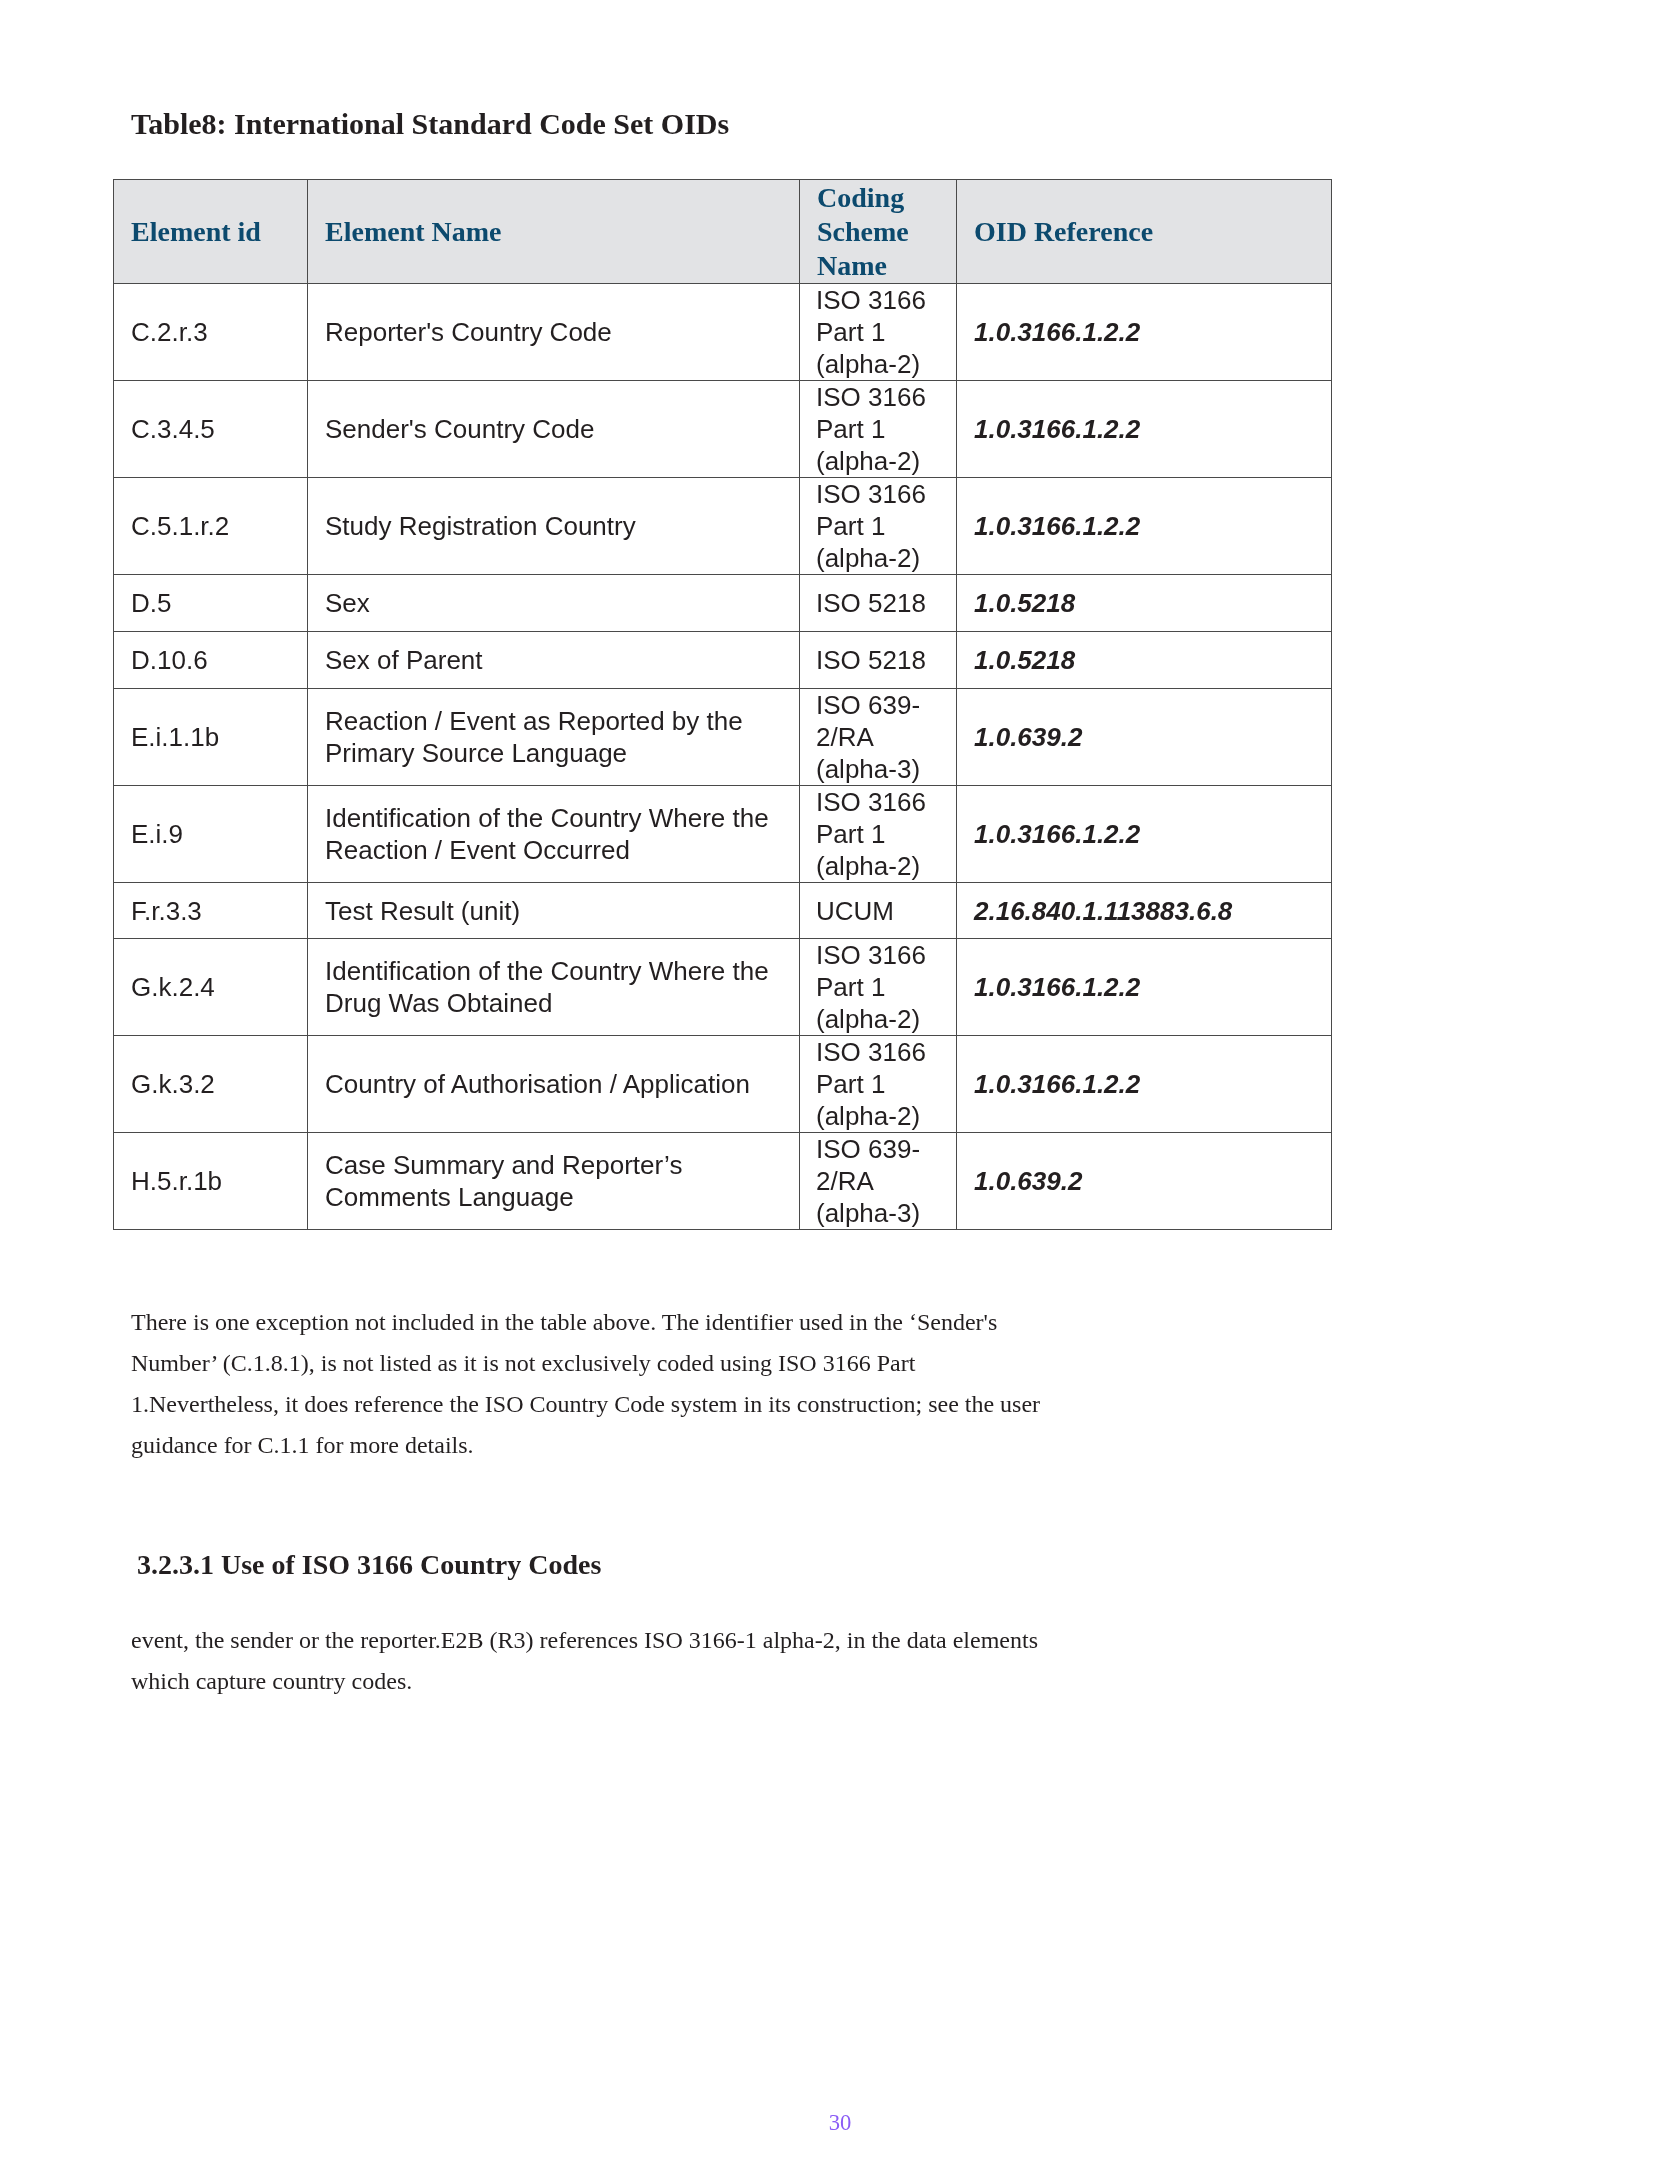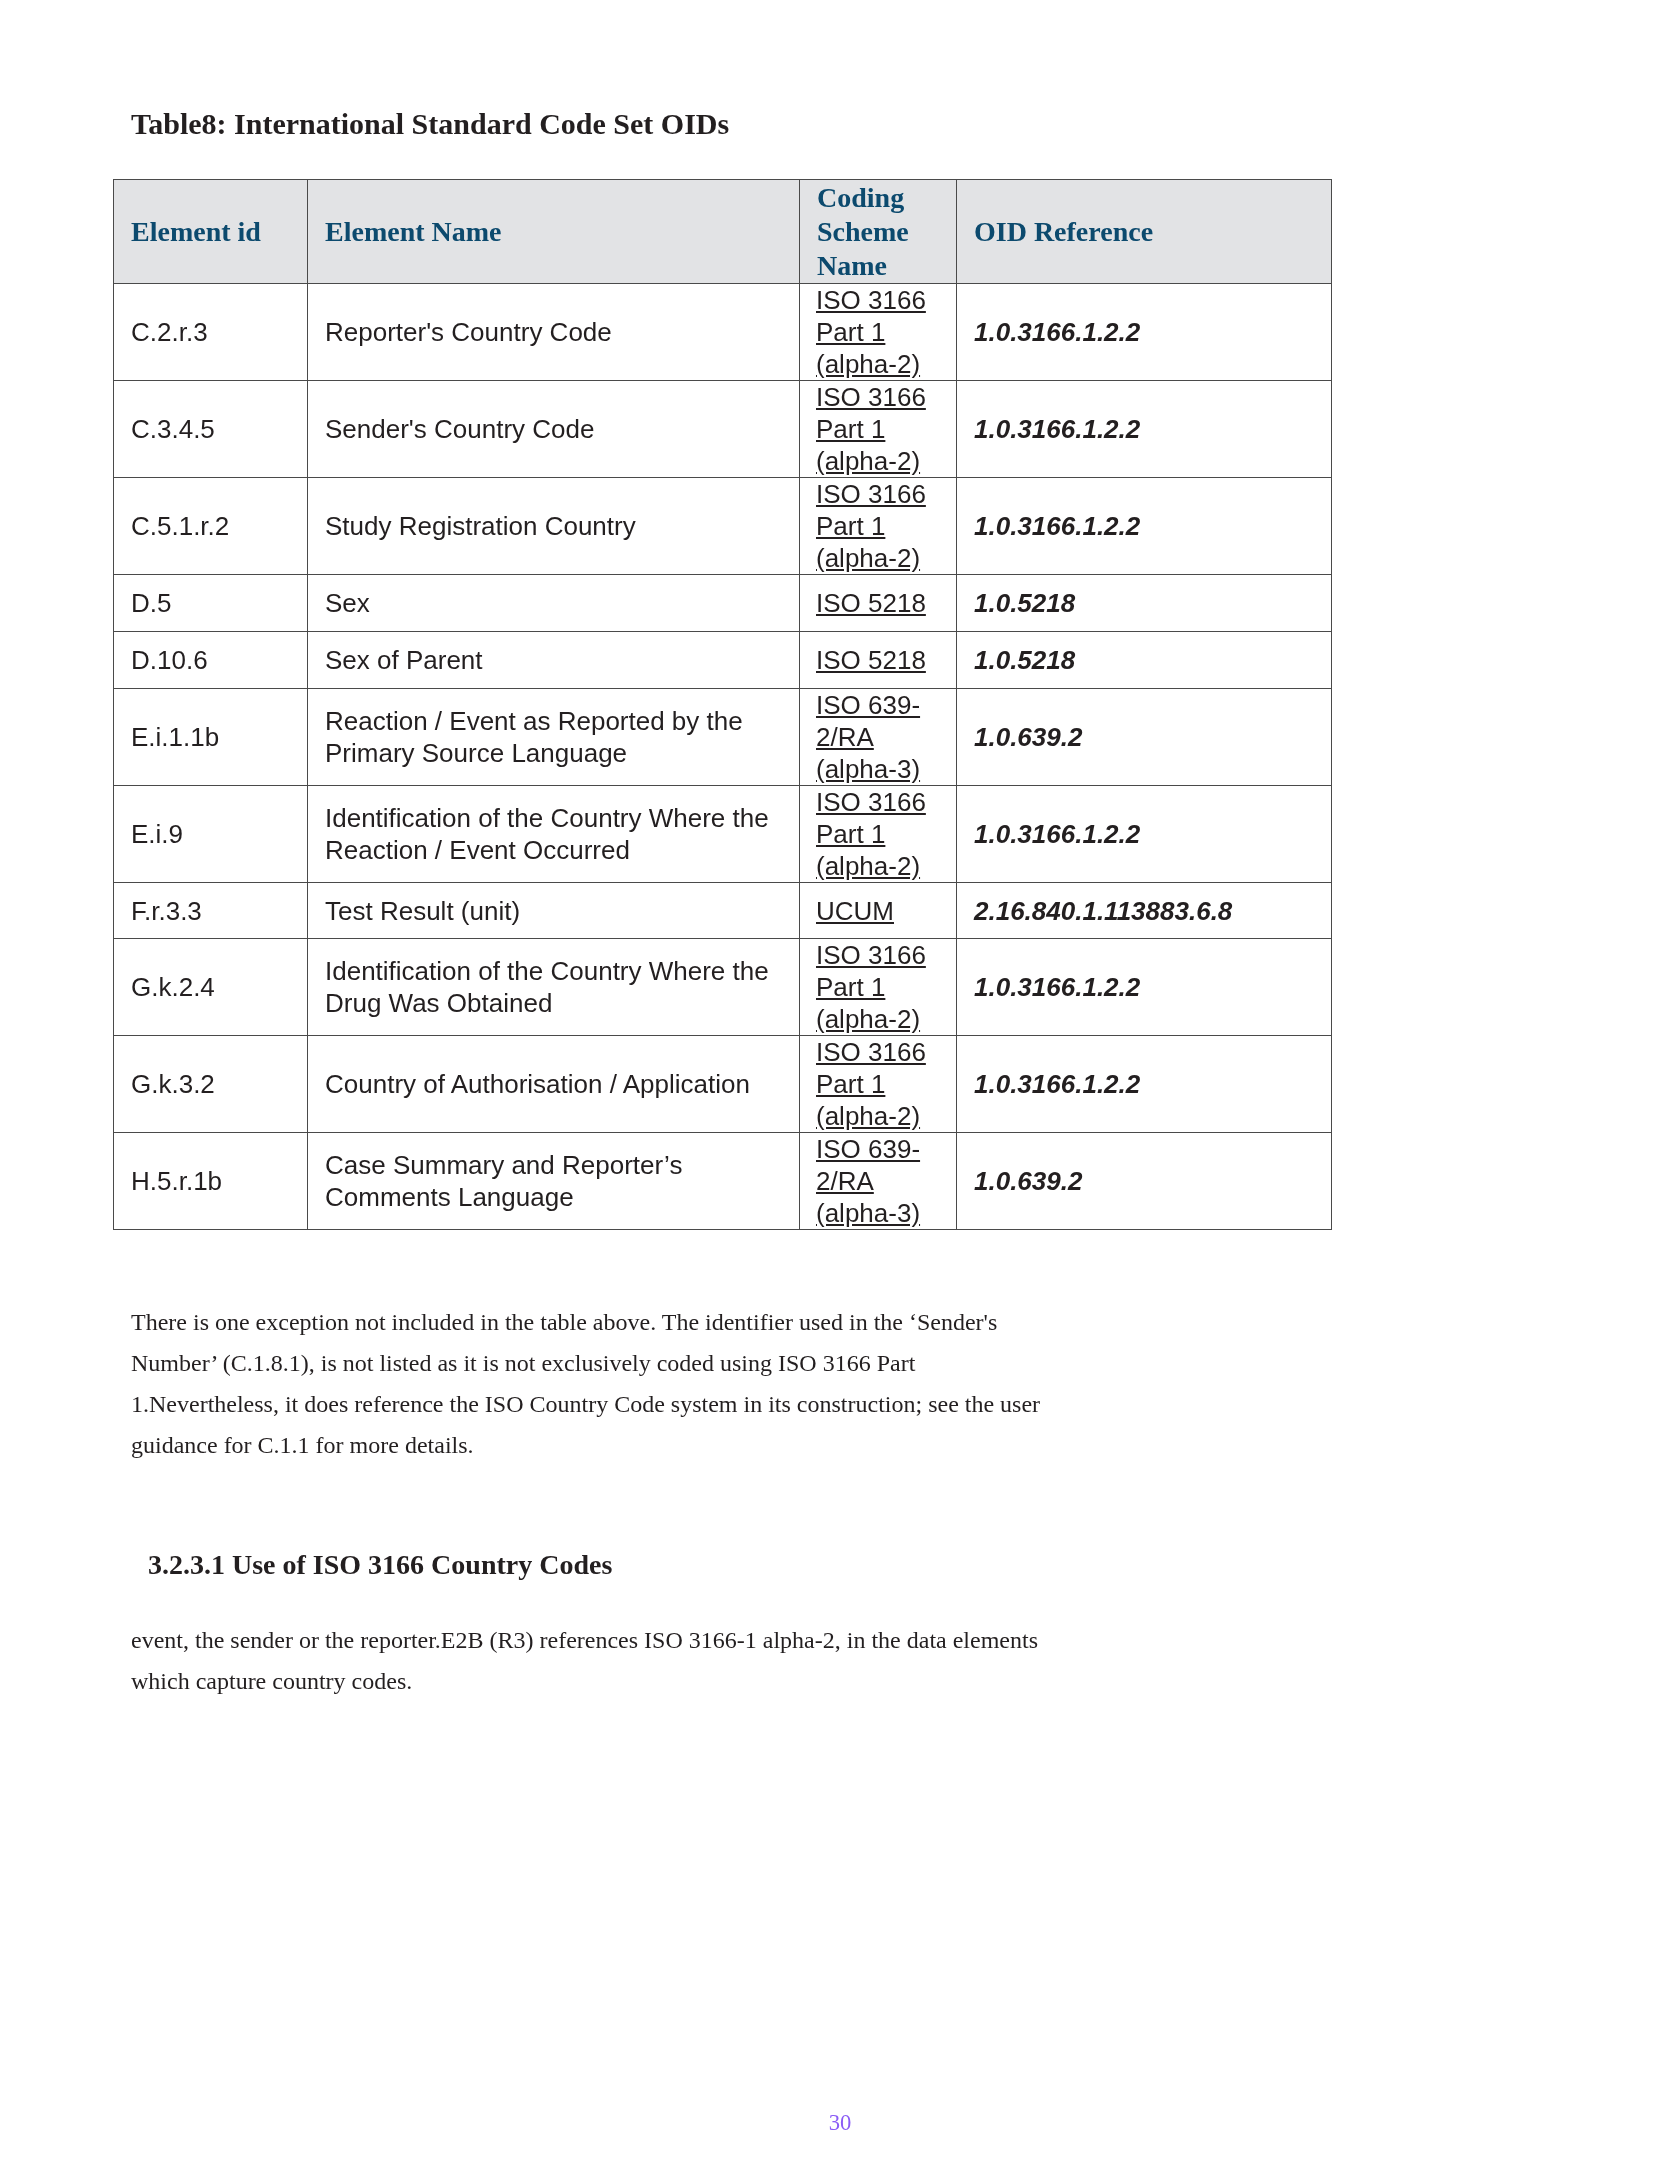--- a/index.html
+++ b/index.html
@@ -21,32 +21,32 @@
     border: 1.9px solid #4a4a4a; padding: 0 0 0 17px; vertical-align: middle; text-align: left;
   }
   table.codes thead th {
     background: #e2e3e5; height: 103px;
     font-family: "Liberation Serif", serif; font-weight: bold; font-size: 28px; line-height: 34px;
     color: #0c4a6e;
   }
   table.codes tbody td {
     font-family: "Liberation Sans", sans-serif; font-size: 26px; line-height: 32px; color: #231f20;
   }
-  table.codes tbody td.scheme { padding-left: 16px; line-height: 32px; text-decoration: underline; }
+  table.codes tbody td.scheme { padding-left: 16px; line-height: 32px; }
   table.codes tbody td.oid { font-weight: bold; font-style: italic; padding-left: 17px; }
   tr.tall td { height: 93px; }
   tr.short td { height: 56px; }
   tr.short2 td { height: 55px; }
   .para {
     position: absolute; left: 131px; width: 1177px;
     font-family: "Liberation Serif", serif; font-size: 24px; line-height: 41px; color: #231f20; margin: 0;
   }
   .p1 { top: 1302px; }
   .heading {
-    position: absolute; left: 148px; top: 1546px;
+    position: absolute; left: 137px; top: 1546px;
     font-family: "Liberation Serif", serif; font-weight: bold; font-size: 28px; line-height: 38px;
     color: #231f20; margin: 0;
   }
   .p2 { top: 1620px; }
   .pagenum {
     position: absolute; left: 0; width: 1680px; top: 2109px; text-align: center;
     font-family: "Liberation Serif", serif; font-size: 22.6px; line-height: 28px; color: #8b5cf6;
   }
   .ln { display: block; white-space: nowrap; }
 </style>

